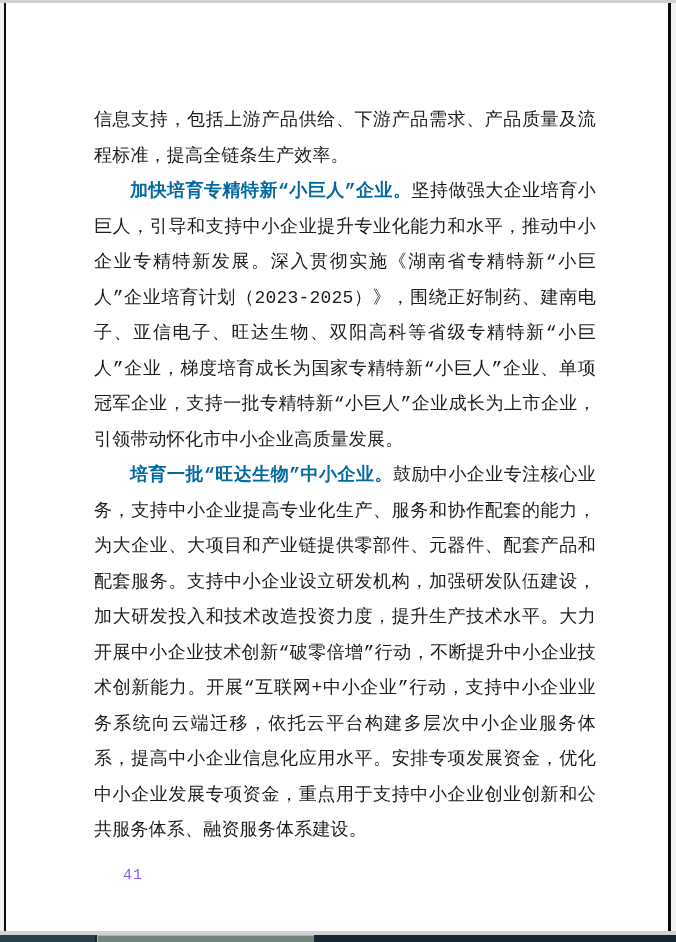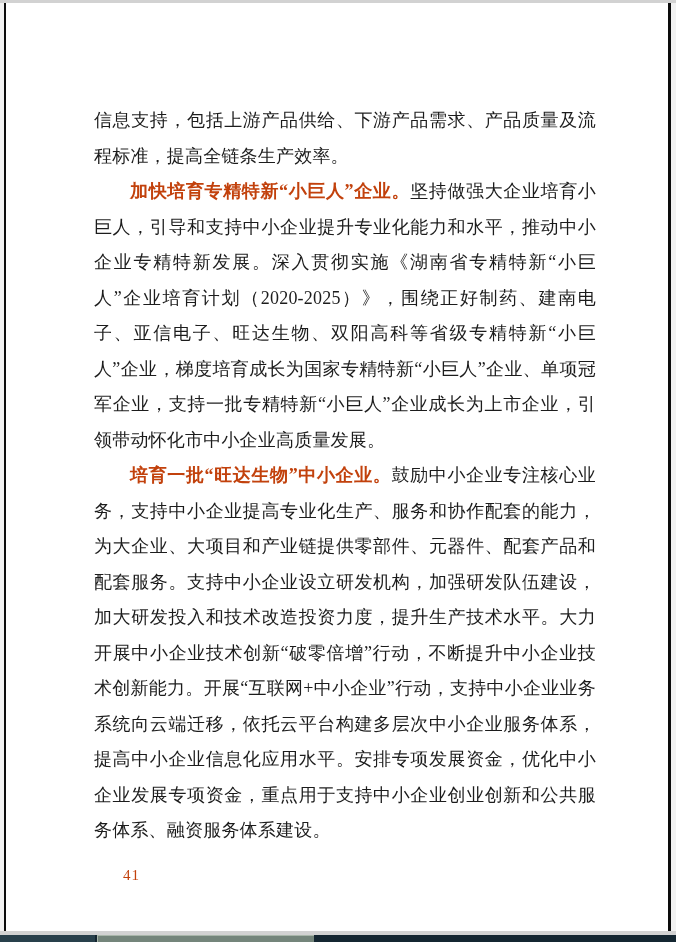--- a/index.html
+++ b/index.html
@@ -12,42 +12,42 @@
     --track-left:#28404b;
     --thumb-fill:#74857b;
     --thumb-edge:#a9b6aa;
   }
   html,body{margin:0;padding:0;}
   body{
     width:676px;height:942px;overflow:hidden;
     background:var(--outer-bg);
     font-family:"Liberation Serif","DejaVu Serif",serif;
   }
-  .viewport{position:relative;width:676px;height:723px;background:var(--outer-bg);}
+  .viewport{position:relative;width:676px;height:723px;background:var(--outer-bg);font-family:Liberation Mono, monospace;}
   
   .top-strip{position:absolute;left:0;top:0;width:676px;height:3px;background:var(--edge-gray);}
   
   .sheet{position:absolute;left:6px;top:3px;width:662px;height:928px;background:var(--page-bg);}
   .page-border-left{position:absolute;left:4px;top:3px;width:2px;height:929px;background:var(--border-black);}
   .page-border-right{position:absolute;left:668px;top:3px;width:3px;height:932px;background:var(--border-black);}
   
   .text-block{
     position:absolute;left:88px;top:100px;width:502px;
     color:var(--text-color);
     font-size:18px;line-height:35.5px;
     text-align:justify;text-align-last:left;
     letter-spacing:0.2px;
   }
   .para{margin:0;padding:0;}
   .para.indent{text-indent:2em;}
-  .run.bold{font-weight:700;color:#c2410c;}
+  .run.bold{font-weight:700;color:#0369a1;}
   
   .page-number{
     position:absolute;left:117px;top:864px;
-    font-size:15px;color:#c2410c;letter-spacing:1px;
+    font-size:15px;color:#8b5cf6;letter-spacing:1px;
   }
   
   .bottom-strip{position:absolute;left:0;top:931px;width:676px;height:4px;background:var(--edge-gray);}
   .hscrollbar{position:absolute;left:0;top:935px;width:676px;height:7px;background:var(--track-dark);}
   .hscroll-left-seg{position:absolute;left:0;top:0;width:95px;height:7px;background:var(--track-left);}
   .hscroll-thumb{
     position:absolute;left:97px;top:0;width:217px;height:7px;
     background:var(--thumb-fill);
     border-top:1px solid var(--thumb-edge);
     border-left:1px solid var(--thumb-edge);
@@ -62,21 +62,21 @@
   <div class="top-strip"></div>
 
   <div class="page-border-left"></div>
   <div class="page-border-right"></div>
 
   <div class="sheet">
 
     <div class="text-block">
       <p class="para"><span class="run">信息支持，包括上游产品供给、下游产品需求、产品质量及流程标准，提高全链条生产效率。</span></p>
 
-      <p class="para indent"><span class="run bold">加快培育专精特新“小巨人”企业。</span><span class="run">坚持做强大企业培育小巨人，引导和支持中小企业提升专业化能力和水平，推动中小企业专精特新发展。深入贯彻实施《湖南省专精特新“小巨人”企业培育计划（2020-2025）》，围绕正好制药、建南电子、亚信电子、旺达生物、双阳高科等省级专精特新“小巨人”企业，梯度培育成长为国家专精特新“小巨人”企业、单项冠军企业，支持一批专精特新“小巨人”企业成长为上市企业，引领带动怀化市中小企业高质量发展。</span></p>
+      <p class="para indent"><span class="run bold">加快培育专精特新“小巨人”企业。</span><span class="run">坚持做强大企业培育小巨人，引导和支持中小企业提升专业化能力和水平，推动中小企业专精特新发展。深入贯彻实施《湖南省专精特新“小巨人”企业培育计划（2023-2025）》，围绕正好制药、建南电子、亚信电子、旺达生物、双阳高科等省级专精特新“小巨人”企业，梯度培育成长为国家专精特新“小巨人”企业、单项冠军企业，支持一批专精特新“小巨人”企业成长为上市企业，引领带动怀化市中小企业高质量发展。</span></p>
 
       <p class="para indent"><span class="run bold">培育一批“旺达生物”中小企业。</span><span class="run">鼓励中小企业专注核心业务，支持中小企业提高专业化生产、服务和协作配套的能力，为大企业、大项目和产业链提供零部件、元器件、配套产品和配套服务。支持中小企业设立研发机构，加强研发队伍建设，加大研发投入和技术改造投资力度，提升生产技术水平。大力开展中小企业技术创新“破零倍增”行动，不断提升中小企业技术创新能力。开展“互联网+中小企业”行动，支持中小企业业务系统向云端迁移，依托云平台构建多层次中小企业服务体系，提高中小企业信息化应用水平。安排专项发展资金，优化中小企业发展专项资金，重点用于支持中小企业创业创新和公共服务体系、融资服务体系建设。</span></p>
     </div>
 
     <div class="page-number">41</div>
   </div>
 
   <div class="bottom-strip"></div>
 
   <div class="hscrollbar">

